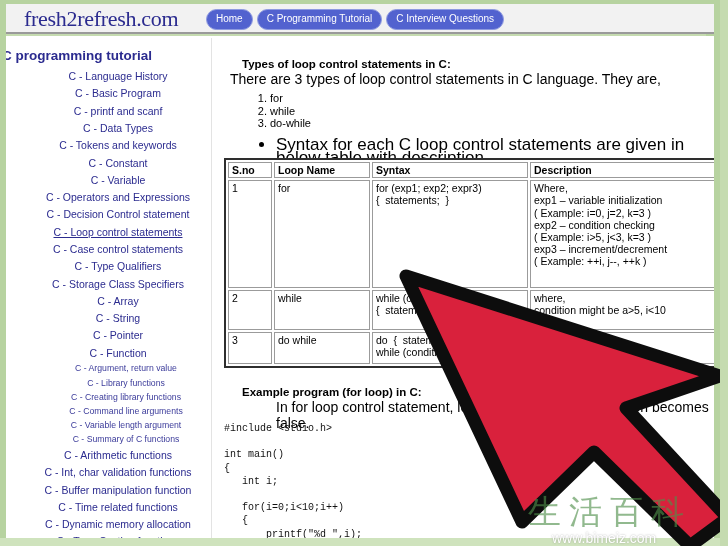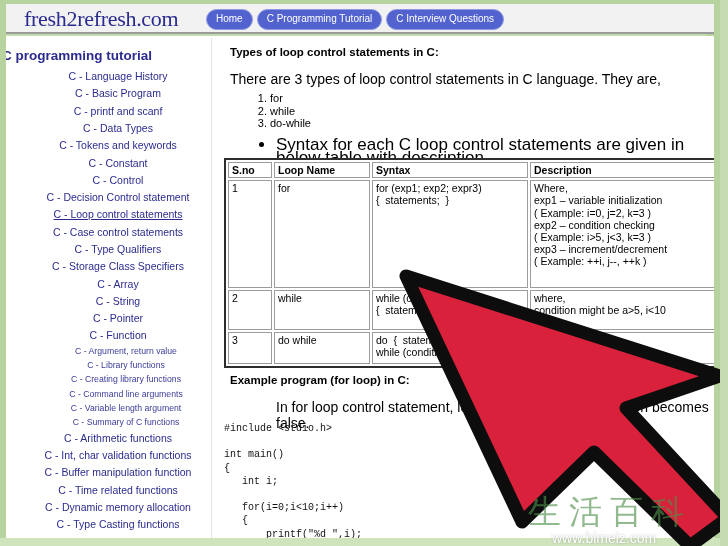--- a/index.html
+++ b/index.html
@@ -105,21 +105,21 @@
 
   
   .main {
     position:absolute; left:216px; top:38px;
     width:498px; height:500px;
     background:#ffffff;
     overflow:hidden;
   }
   .h-bold {
     font-size:11.5px; font-weight:bold; color:#000;
-    margin:0; padding:0;
+    margin:12px; padding:0;
   }
   .p-norm {
     font-size:14px; color:#000; margin:0; padding:0;
   }
   .ol-list {
     margin:0; padding:0 0 0 40px;
     font-size:11px; color:#000;
   }
   .ol-list li { line-height:12.5px; }
   .ul-list {
@@ -217,21 +217,22 @@
 
   <div class="sidebar">
     <div class="side-title">C programming tutorial</div>
     <div class="side-list" id="side-host">
         <a class="side-item">C - Language History</a>
         <a class="side-item">C - Basic Program</a>
         <a class="side-item">C - printf and scanf</a>
         <a class="side-item">C - Data Types</a>
         <a class="side-item">C - Tokens and keywords</a>
         <a class="side-item">C - Constant</a>
-        <a class="side-item">C - Control</a>
+        <a class="side-item">C - Variable</a>
+        <a class="side-item">C - Operators and Expressions</a>
         <a class="side-item">C - Decision Control statement</a>
         <a class="side-item active">C - Loop control statements</a>
         <a class="side-item">C - Case control statements</a>
         <a class="side-item">C - Type Qualifiers</a>
         <a class="side-item">C - Storage Class Specifiers</a>
         <a class="side-item">C - Array</a>
         <a class="side-item">C - String</a>
         <a class="side-item">C - Pointer</a>
         <a class="side-item">C - Function</a>
         <a class="side-item sub">C - Argument, return value</a>

